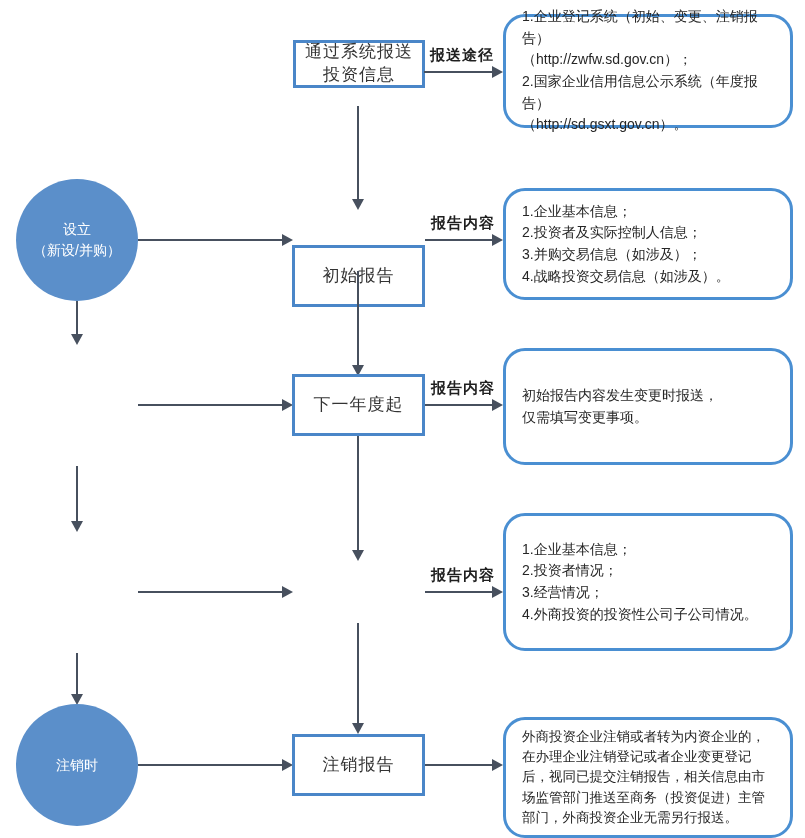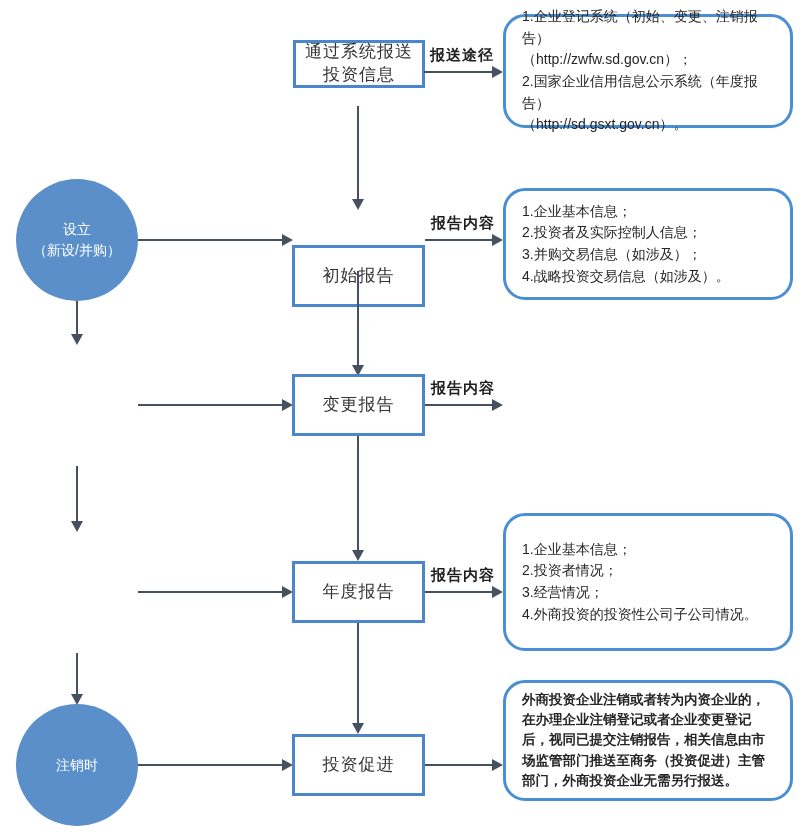--- a/index.html
+++ b/index.html
@@ -80,38 +80,39 @@
   <div class="vline" style="left:76px;top:301px;height:33px;"></div>
   <div class="head-down" style="left:71px;top:334px;"></div>
 
   <div class="vline" style="left:357px;top:271px;height:94px;"></div>
   <div class="head-down" style="left:352px;top:365px;"></div>
 
 
   <div class="hline" style="left:138px;top:404px;width:146px;"></div>
   <div class="head-right" style="left:282px;top:399px;"></div>
 
-  <div class="mid-box" style="left:292px;top:374px;">变更报告</div>
+  <div class="mid-box" style="left:292px;top:374px;">下一年度起</div>
 
   <div class="arrow-label" style="left:427px;top:379px;">报告内容</div>
   <div class="hline" style="left:425px;top:404px;width:69px;"></div>
   <div class="head-right" style="left:492px;top:399px;"></div>
 
+  <div class="detail-box" style="left:503px;top:348px;height:117px;">初始报告内容发生变更时报送，
+仅需填写变更事项。</div>
 
   <div class="vline" style="left:76px;top:466px;height:55px;"></div>
   <div class="head-down" style="left:71px;top:521px;"></div>
 
   <div class="vline" style="left:357px;top:436px;height:114px;"></div>
   <div class="head-down" style="left:352px;top:550px;"></div>
 
 
   <div class="hline" style="left:138px;top:591px;width:146px;"></div>
   <div class="head-right" style="left:282px;top:586px;"></div>
 
-  <div class="mid-box" style="left:292px;top:561px;">年度报告</div>
 
   <div class="arrow-label" style="left:427px;top:566px;">报告内容</div>
   <div class="hline" style="left:425px;top:591px;width:69px;"></div>
   <div class="head-right" style="left:492px;top:586px;"></div>
 
   <div class="detail-box" style="left:503px;top:513px;height:138px;">1.企业基本信息；
 2.投资者情况；
 3.经营情况；
 4.外商投资的投资性公司子公司情况。</div>
 
@@ -119,20 +120,20 @@
   <div class="head-down" style="left:71px;top:694px;"></div>
 
   <div class="vline" style="left:357px;top:623px;height:100px;"></div>
   <div class="head-down" style="left:352px;top:723px;"></div>
 
   <div class="circle" style="left:16px;top:704px;">注销时</div>
 
   <div class="hline" style="left:138px;top:764px;width:146px;"></div>
   <div class="head-right" style="left:282px;top:759px;"></div>
 
-  <div class="mid-box" style="left:292px;top:734px;">投资促进</div>
+  <div class="mid-box" style="left:292px;top:734px;">注销报告</div>
 
   <div class="hline" style="left:425px;top:764px;width:69px;"></div>
   <div class="head-right" style="left:492px;top:759px;"></div>
 
-  <div class="detail-box" style="left:503px;top:680px;height:121px;font-size:13.5px;line-height:1.5;font-weight:bold;">外商投资企业注销或者转为内资企业的，在办理企业注销登记或者企业变更登记后，视同已提交注销报告，相关信息由市场监管部门推送至商务（投资促进）主管部门，外商投资企业无需另行报送。</div>
+  <div class="detail-box" style="left:503px;top:717px;height:121px;font-size:13.5px;line-height:1.5;">外商投资企业注销或者转为内资企业的，在办理企业注销登记或者企业变更登记后，视同已提交注销报告，相关信息由市场监管部门推送至商务（投资促进）主管部门，外商投资企业无需另行报送。</div>
 
 </div>
 
 </body></html>

